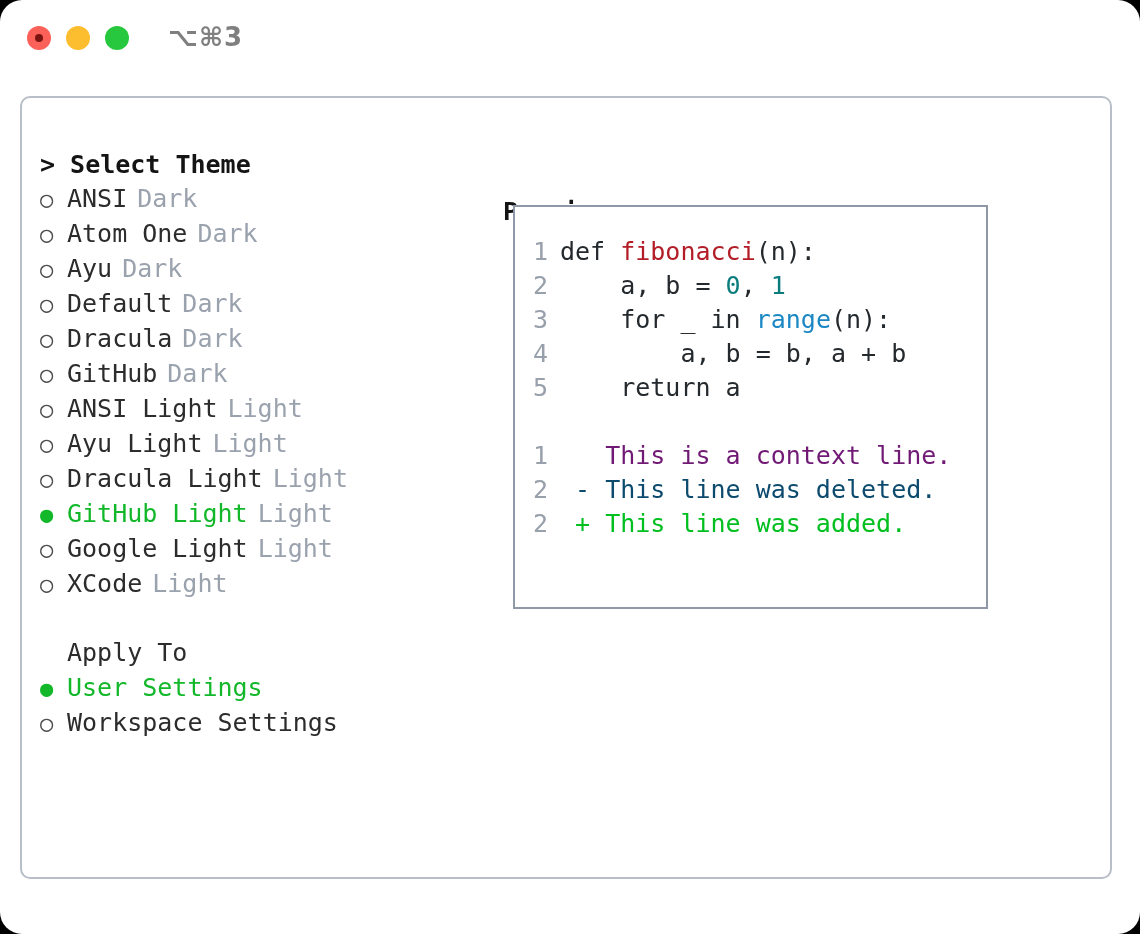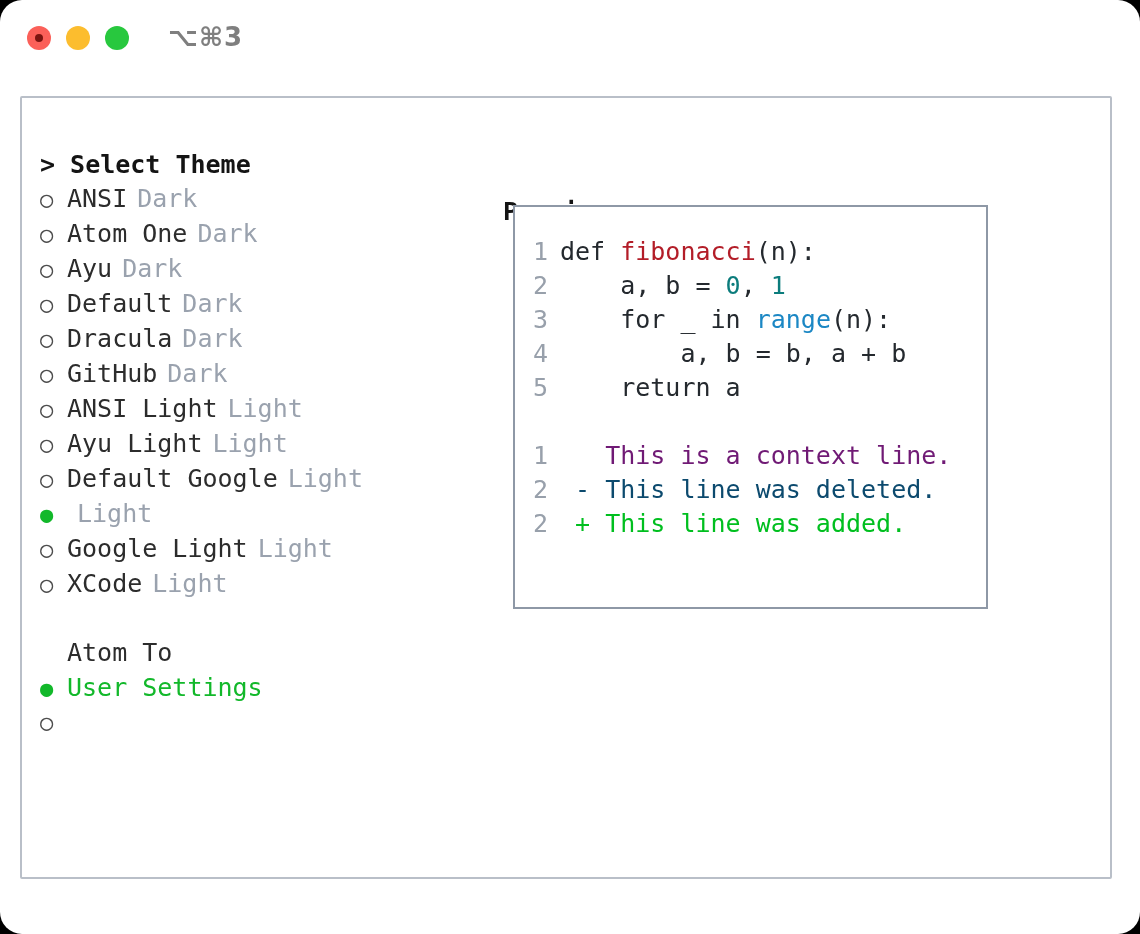--- a/index.html
+++ b/index.html
@@ -68,21 +68,21 @@
   }
 
   
   .panel {
     position: absolute;
     left: 20px;
     top: 96px;
     width: 1092px;
     height: 783px;
     border: 2px solid #b9bfc8;
-    border-radius: 2px;
+    border-radius: 10px;
     box-sizing: border-box;
     background: #ffffff;
   }
 
   .columns {
     position: absolute;
     left: 0; top: 0;
     width: 100%; height: 100%;
   }
 
@@ -208,36 +208,36 @@
 
         <div id="theme-list">
             <div class="opt-row"><span class="marker">○</span><span class="opt-label">ANSI</span><span class="opt-variant">Dark</span></div>
             <div class="opt-row"><span class="marker">○</span><span class="opt-label">Atom One</span><span class="opt-variant">Dark</span></div>
             <div class="opt-row"><span class="marker">○</span><span class="opt-label">Ayu</span><span class="opt-variant">Dark</span></div>
             <div class="opt-row"><span class="marker">○</span><span class="opt-label">Default</span><span class="opt-variant">Dark</span></div>
             <div class="opt-row"><span class="marker">○</span><span class="opt-label">Dracula</span><span class="opt-variant">Dark</span></div>
             <div class="opt-row"><span class="marker">○</span><span class="opt-label">GitHub</span><span class="opt-variant">Dark</span></div>
             <div class="opt-row"><span class="marker">○</span><span class="opt-label">ANSI Light</span><span class="opt-variant">Light</span></div>
             <div class="opt-row"><span class="marker">○</span><span class="opt-label">Ayu Light</span><span class="opt-variant">Light</span></div>
-            <div class="opt-row"><span class="marker">○</span><span class="opt-label">Default Google</span><span class="opt-variant">Light</span></div>
-            <div class="opt-row selected"><span class="marker on">●</span><span class="opt-variant">Light</span></div>
+            <div class="opt-row"><span class="marker">○</span><span class="opt-label">Dracula Light</span><span class="opt-variant">Light</span></div>
+            <div class="opt-row selected"><span class="marker on">●</span><span class="opt-label">GitHub Light</span><span class="opt-variant">Light</span></div>
             <div class="opt-row"><span class="marker">○</span><span class="opt-label">Google Light</span><span class="opt-variant">Light</span></div>
             <div class="opt-row"><span class="marker">○</span><span class="opt-label">XCode</span><span class="opt-variant">Light</span></div>
           </div>
 
         <div class="spacer-row"></div>
 
         <div class="opt-row">
           <span class="marker"> </span>
-          <span class="opt-label">Atom To</span>
+          <span class="opt-label">Apply To</span>
         </div>
 
         <div id="apply-list">
             <div class="opt-row selected"><span class="marker on">●</span><span class="opt-label">User Settings</span></div>
-            <div class="opt-row"><span class="marker">○</span></div>
+            <div class="opt-row"><span class="marker">○</span><span class="opt-label">Workspace Settings</span></div>
           </div>
 
         <div class="spacer-row"></div>
 
       </div>
 
       <div class="right-col">
         <div class="preview-head">Preview</div>
 
         <div class="preview-box">

